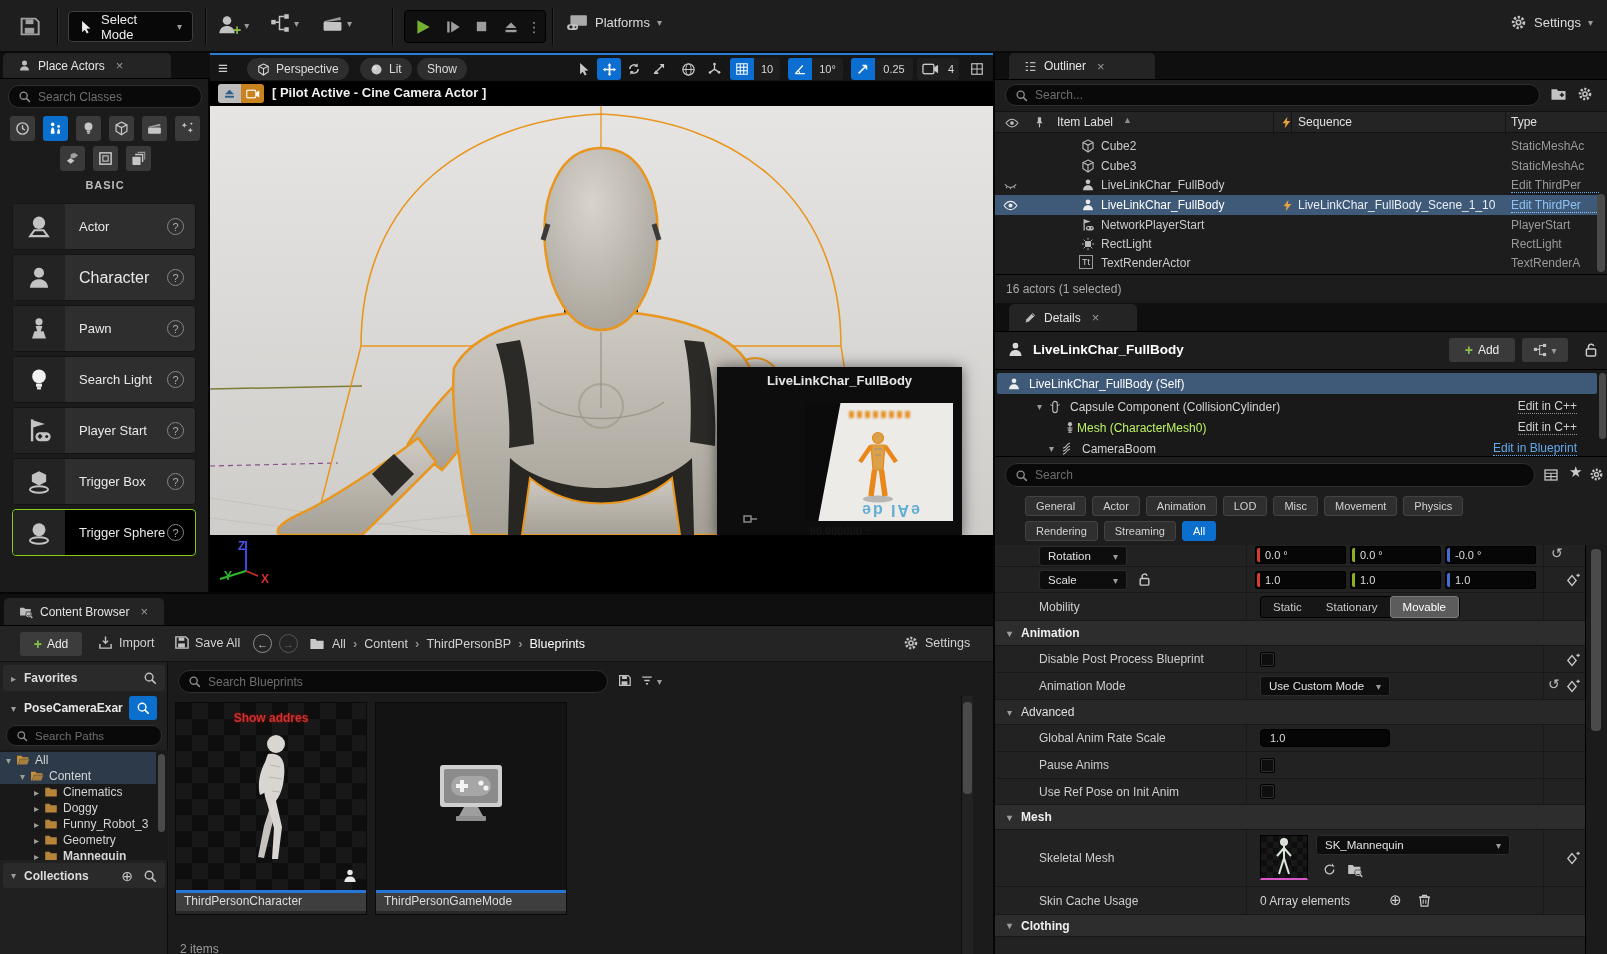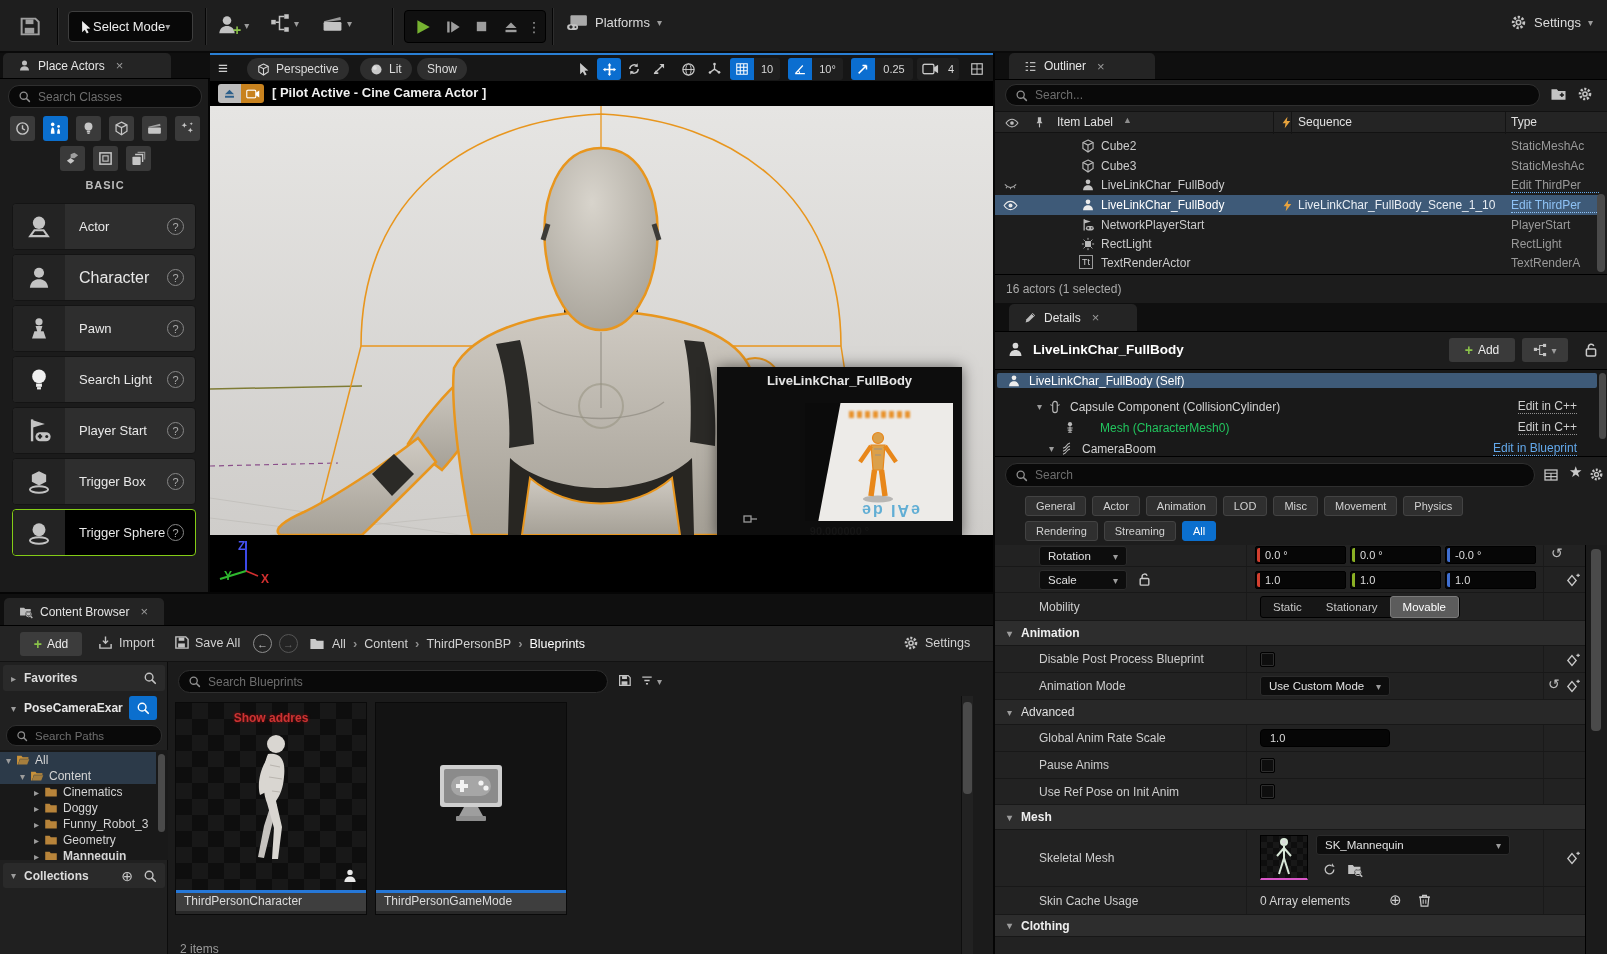--- a/index.html
+++ b/index.html
@@ -308,21 +308,21 @@
 
 <div id="app">
 
   <div class="abs" style="left:0;top:0;width:1607px;height:53px;background:#1e1e1e;border-bottom:2px solid #0a0a0a">
     <div class="abs flex" style="left:12px;top:10px;width:34px;height:33px;justify-content:center">
         <svg class="ic" style="color:#9f9f9f" width="21" height="21">
           <use href="#i-floppy"></use>
         </svg>
       </div>
     <div class="vsep" style="left:57px;top:8px;height:37px"></div>
-    <div class="abs flex" style="left:68px;top:11px;width:125px;height:31px;background:#080808;border:1px solid #3e3e3e;border-radius:4px;padding:0 10px;">
+    <div class="abs flex" style="left:68px;top:11px;width:125px;height:31px;background:#080808;border:1px solid #3e3e3e;border-radius:4px;padding:0 10px;gap:8px">
       <svg class="ic" style="color:#ededed" width="14" height="14">
           <use href="#i-cursor"></use>
         </svg>
       <span style="color:#ececec;font-size:13px">Select Mode</span>
       <span class="chev">▾</span>
     </div>
     <div class="vsep" style="left:205px;top:8px;height:37px"></div>
     <div class="abs flex" style="left:216px;top:12px;gap:3px">
         <svg class="ic icb" width="22" height="22">
           <use href="#i-bust"></use>
@@ -845,39 +845,39 @@
               <use href="#i-nodes"></use>
             </svg>
           <span class="chev">▾</span>
         </div>
         <svg class="ic abs" style="left:588px;top:10px;color:#c9c9c9" width="16" height="16">
             <use href="#i-lock"></use>
           </svg>
       </div>
 
       <div class="abs" style="left:0;top:66px;width:614px;height:88px;background:#191919;border-top:1px solid #000;border-bottom:1px solid #000;overflow:hidden">
-        <div class="abs flex" style="left:2px;top:3px;width:600px;height:15px;background:#3e5a78;border-radius:2px">
+        <div class="abs flex" style="left:2px;top:3px;width:600px;height:21px;background:#3e5a78;border-radius:2px">
           <svg class="ic" style="color:#ececec;margin-left:10px" width="14" height="14">
               <use href="#i-person"></use>
             </svg>
           <span style="color:#fff;margin-left:8px">LiveLinkChar_FullBody (Self)</span>
         </div>
         <div class="abs flex" style="left:0;top:26px;width:604px;height:21px">
           <span class="chev" style="margin-left:42px">▾</span>
           <svg class="ic" style="color:#b9b9b9;margin-left:6px" width="14" height="14">
               <use href="#i-capsule"></use>
             </svg>
           <span style="color:#d2d2d2;margin-left:8px;flex:1">Capsule Component (CollisionCylinder)</span>
           <span class="lnk" style="margin-right:22px">Edit in C++</span>
         </div>
         <div class="abs flex" style="left:0;top:47px;width:604px;height:21px">
           <svg class="ic" style="color:#b9b9b9;margin-left:68px" width="14" height="14">
               <use href="#i-skeleton2"></use>
             </svg>
-          <span style="color:#22c55e;margin-left:23px;flex:1">Mesh (CharacterMesh0)</span>
+          <span style="color:#bef264;margin-left:0;flex:1">Mesh (CharacterMesh0)</span>
           <span class="lnk" style="margin-right:22px">Edit in C++</span>
         </div>
         <div class="abs flex" style="left:0;top:68px;width:604px;height:21px">
           <span class="chev" style="margin-left:54px">▾</span>
           <svg class="ic" style="color:#b9b9b9;margin-left:6px" width="14" height="14">
               <use href="#i-spring"></use>
             </svg>
           <span style="color:#d2d2d2;margin-left:8px;flex:1">CameraBoom</span>
           <span class="lnkb" style="margin-right:22px">Edit in Blueprint</span>
         </div>

